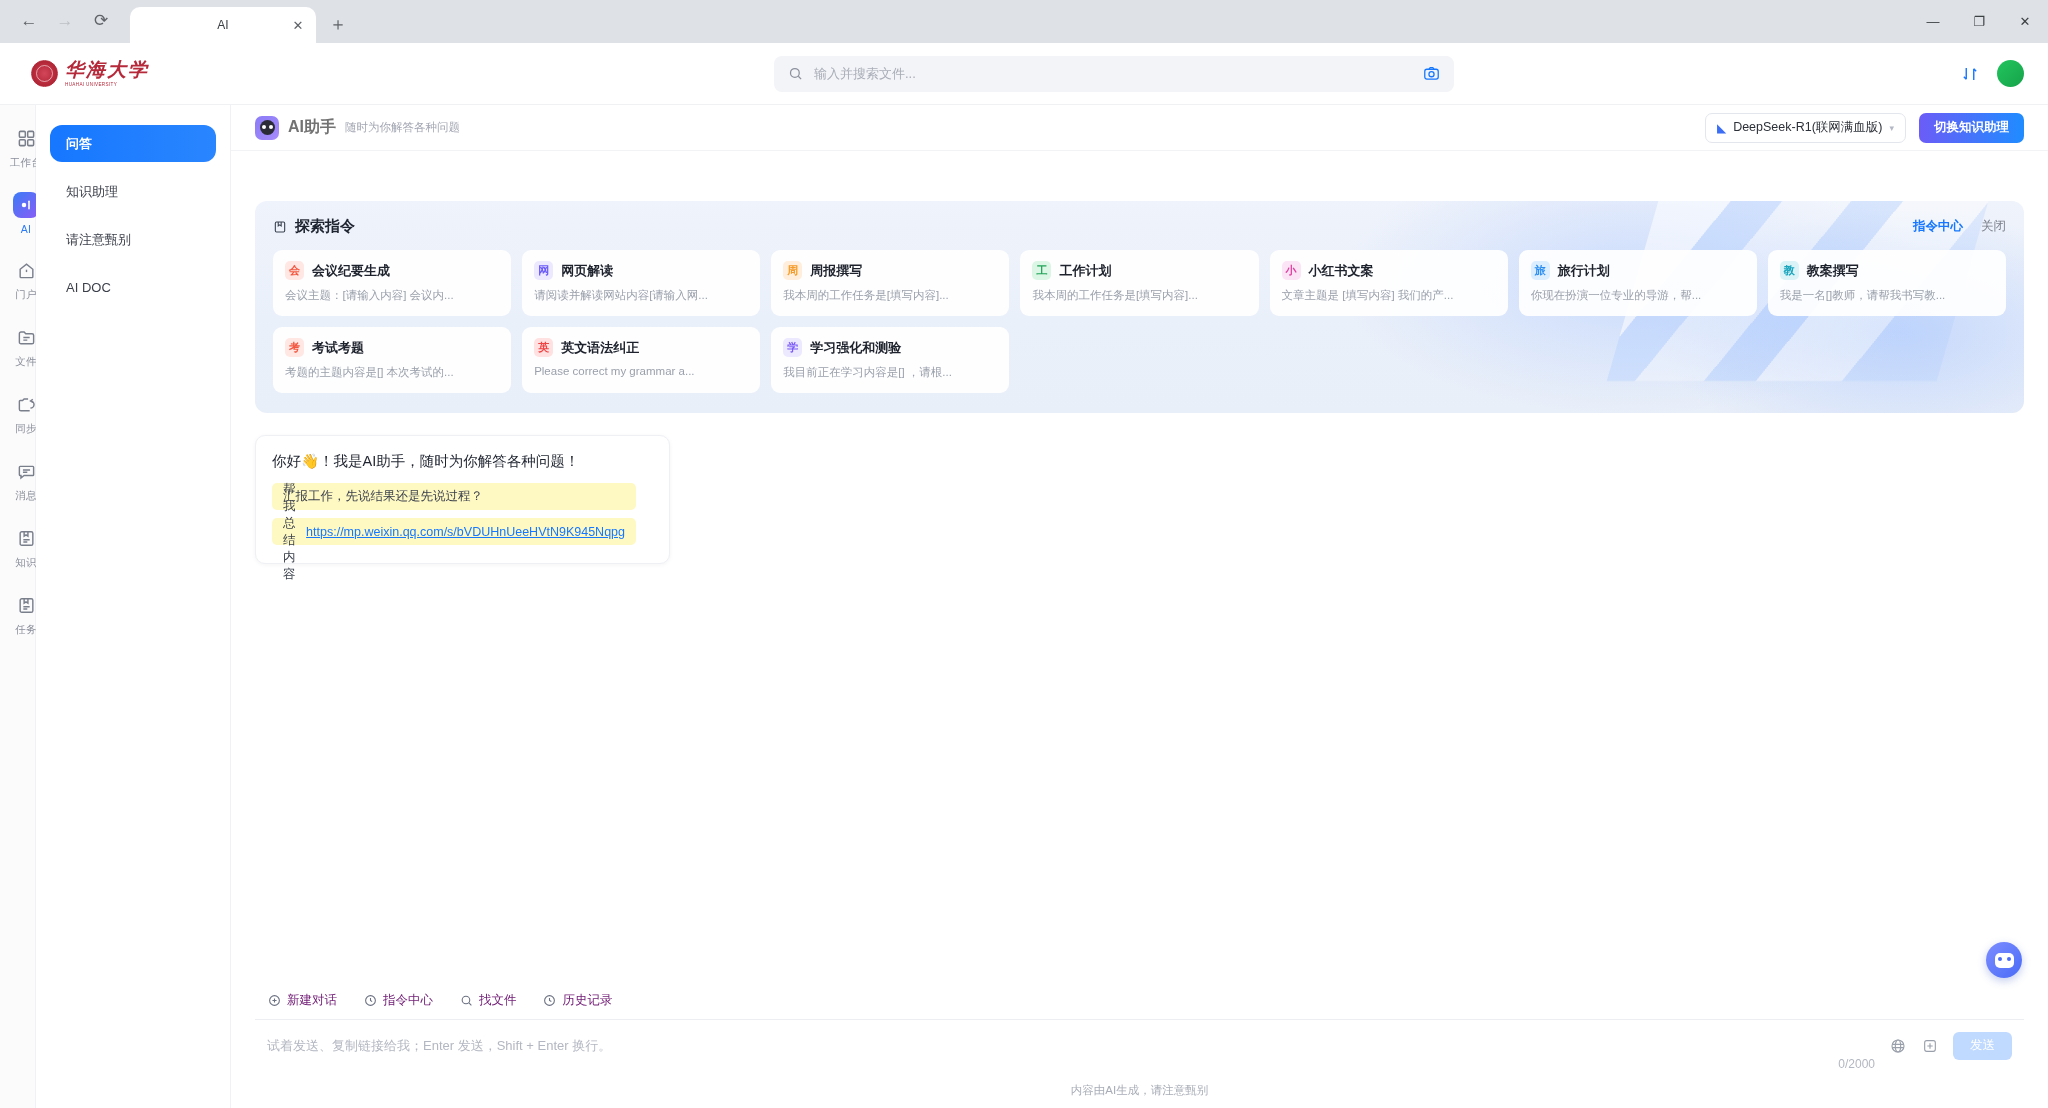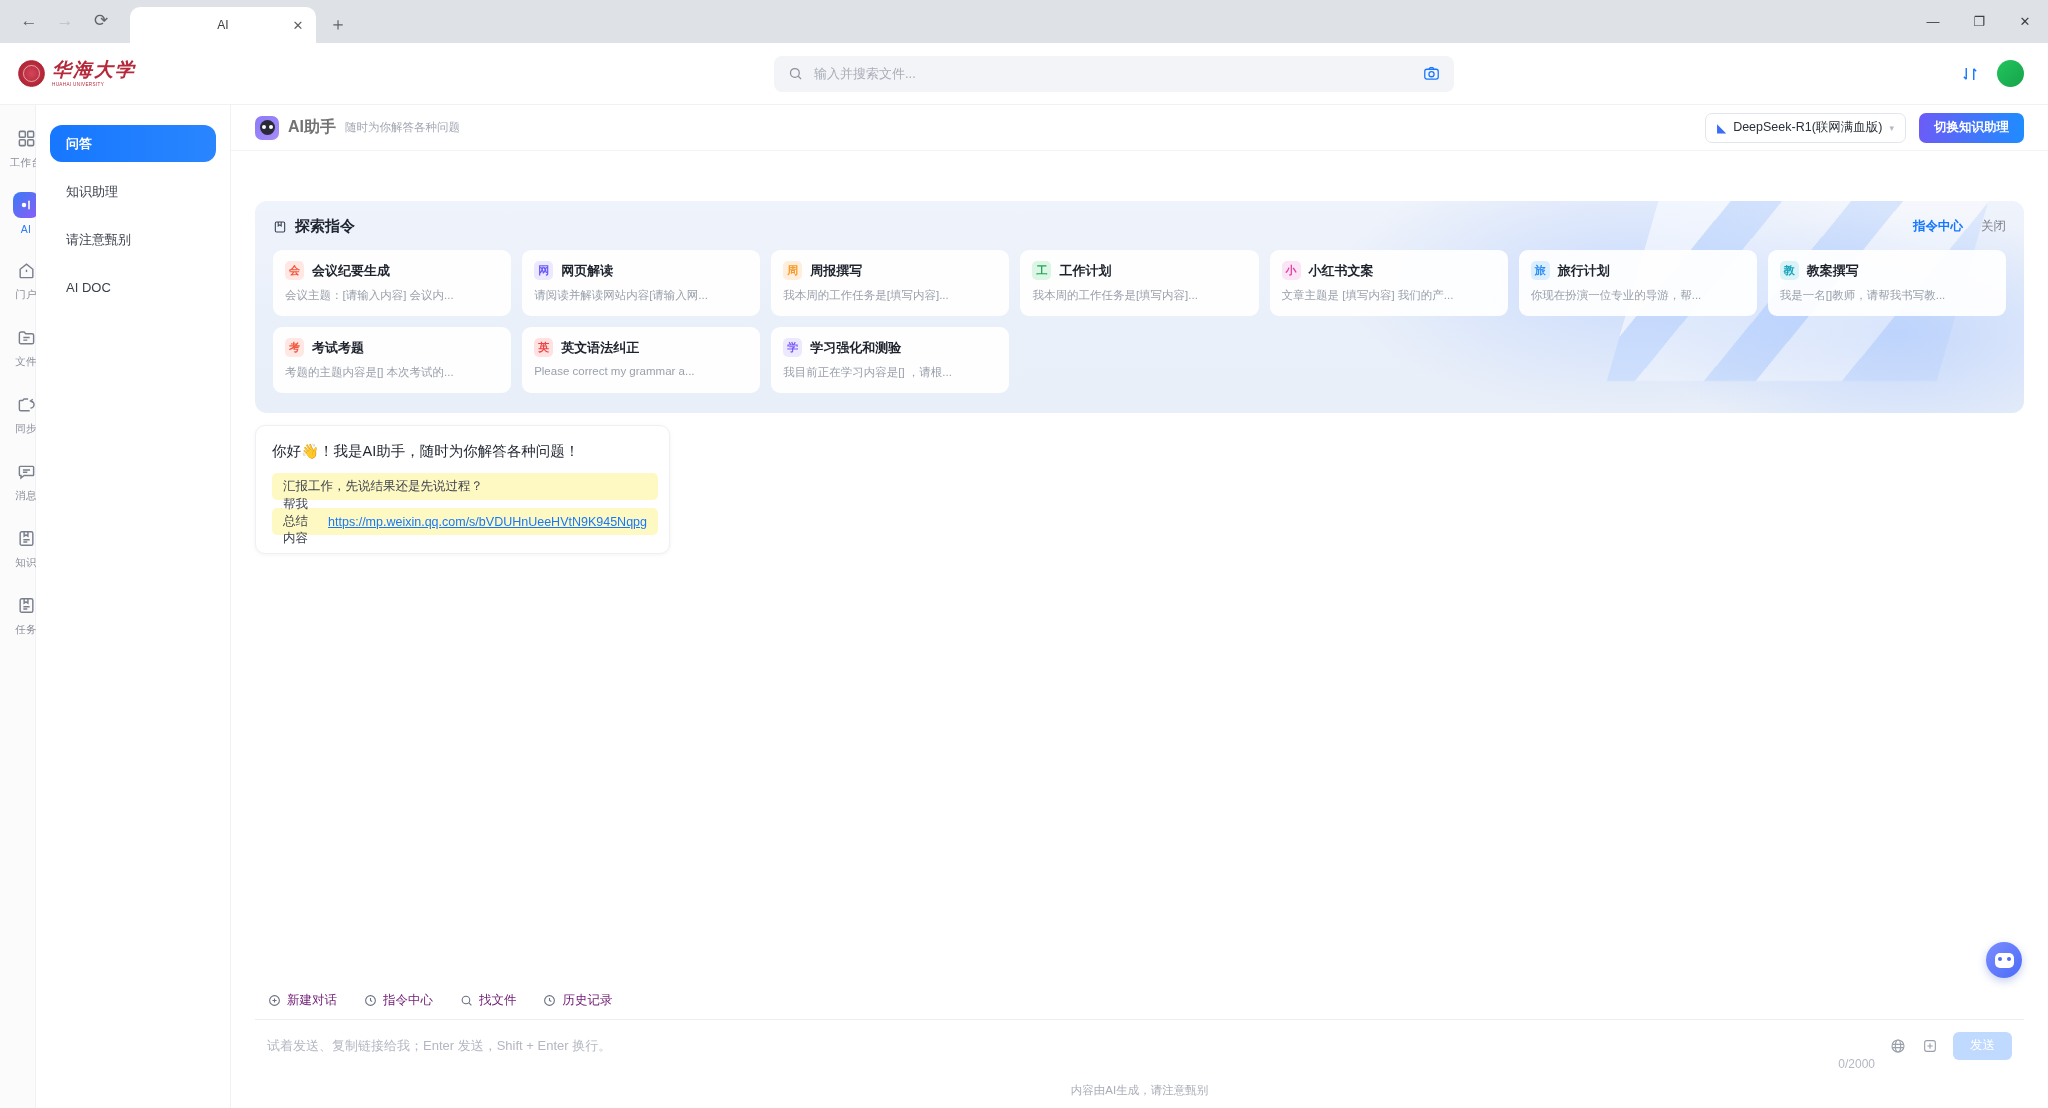--- a/index.html
+++ b/index.html
@@ -44,21 +44,21 @@
   .win-btn {
     width: 46px; height: 43px; display: flex; align-items: center;
     justify-content: center; color: #3c4043; font-size: 13px;
   }
 
   
   .app-header {
     height: 62px; background: #fff; display: flex; align-items: center;
     position: relative; border-bottom: 1px solid #f0f1f3;
   }
-  .brand { width: 180px; padding-left: 18px; display:flex; align-items:center; }
+  .brand { width: 180px; padding-left: 31px; display:flex; align-items:center; }
   .brand-seal {
     width: 27px; height: 27px; border-radius: 50%;
     border: 1.6px solid #b5293a; position: relative; flex: none;
     background: radial-gradient(circle at 50% 50%, #d4455a 0%, #b5293a 60%, #a02030 100%);
   }
   .brand-seal::after{
     content:""; position:absolute; inset:4px; border-radius:50%;
     border:1px solid rgba(255,255,255,.55);
   }
   .brand-txt { margin-left: 7px; }
@@ -206,23 +206,23 @@
     font-size: 11px; font-weight: 700;
   }
   .pc-title { font-size: 13px; font-weight: 700; color: #1d222c; white-space: nowrap; }
   .pc-desc {
     font-size: 11.5px; color: #9aa0ab; white-space: nowrap;
     overflow: hidden; text-overflow: ellipsis;
   }
 
   
   .greet {
-    margin-top: 12px; width: 415px; background: #fff;
+    margin-top: 22px; width: 415px; background: #fff;
     border: 1px solid #eef0f4; border-radius: 10px;
-    padding: 16px 11px 18px 16px; box-shadow: 0 1px 4px rgba(30,40,70,.05);
+    padding: 16px 33px 18px 16px; box-shadow: 0 1px 4px rgba(30,40,70,.05);
   }
   .greet-h { font-size: 14.5px; color: #1f2430; margin-bottom: 12px; }
   .greet-row {
     background: #fef9c3; border-radius: 5px; height: 27px;
     display: flex; align-items: center; padding: 0 11px;
     font-size: 12.5px; color: #3a3f4b; margin-bottom: 8px; gap: 9px;
   }
   .greet-row:last-child { margin-bottom: 0; }
   .docx-chip { display: flex; align-items: center; gap: 5px; }
   .w-ico {

